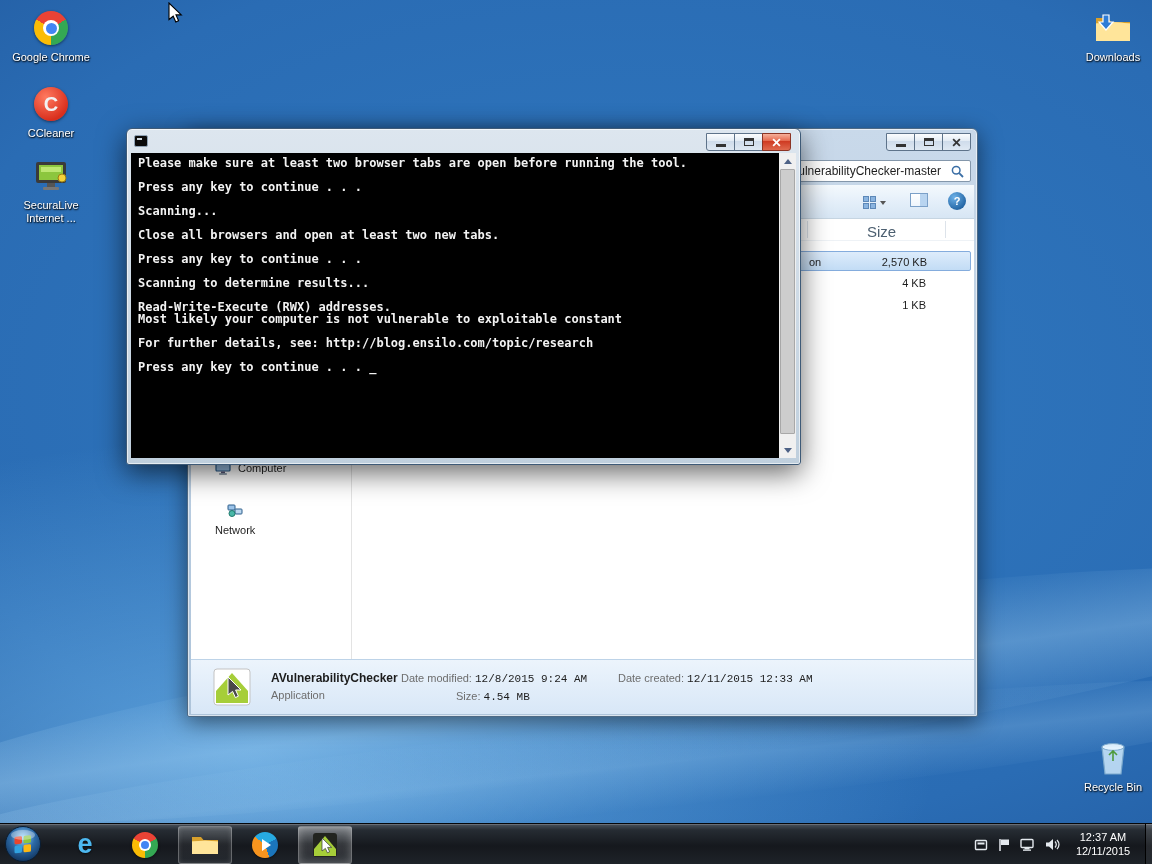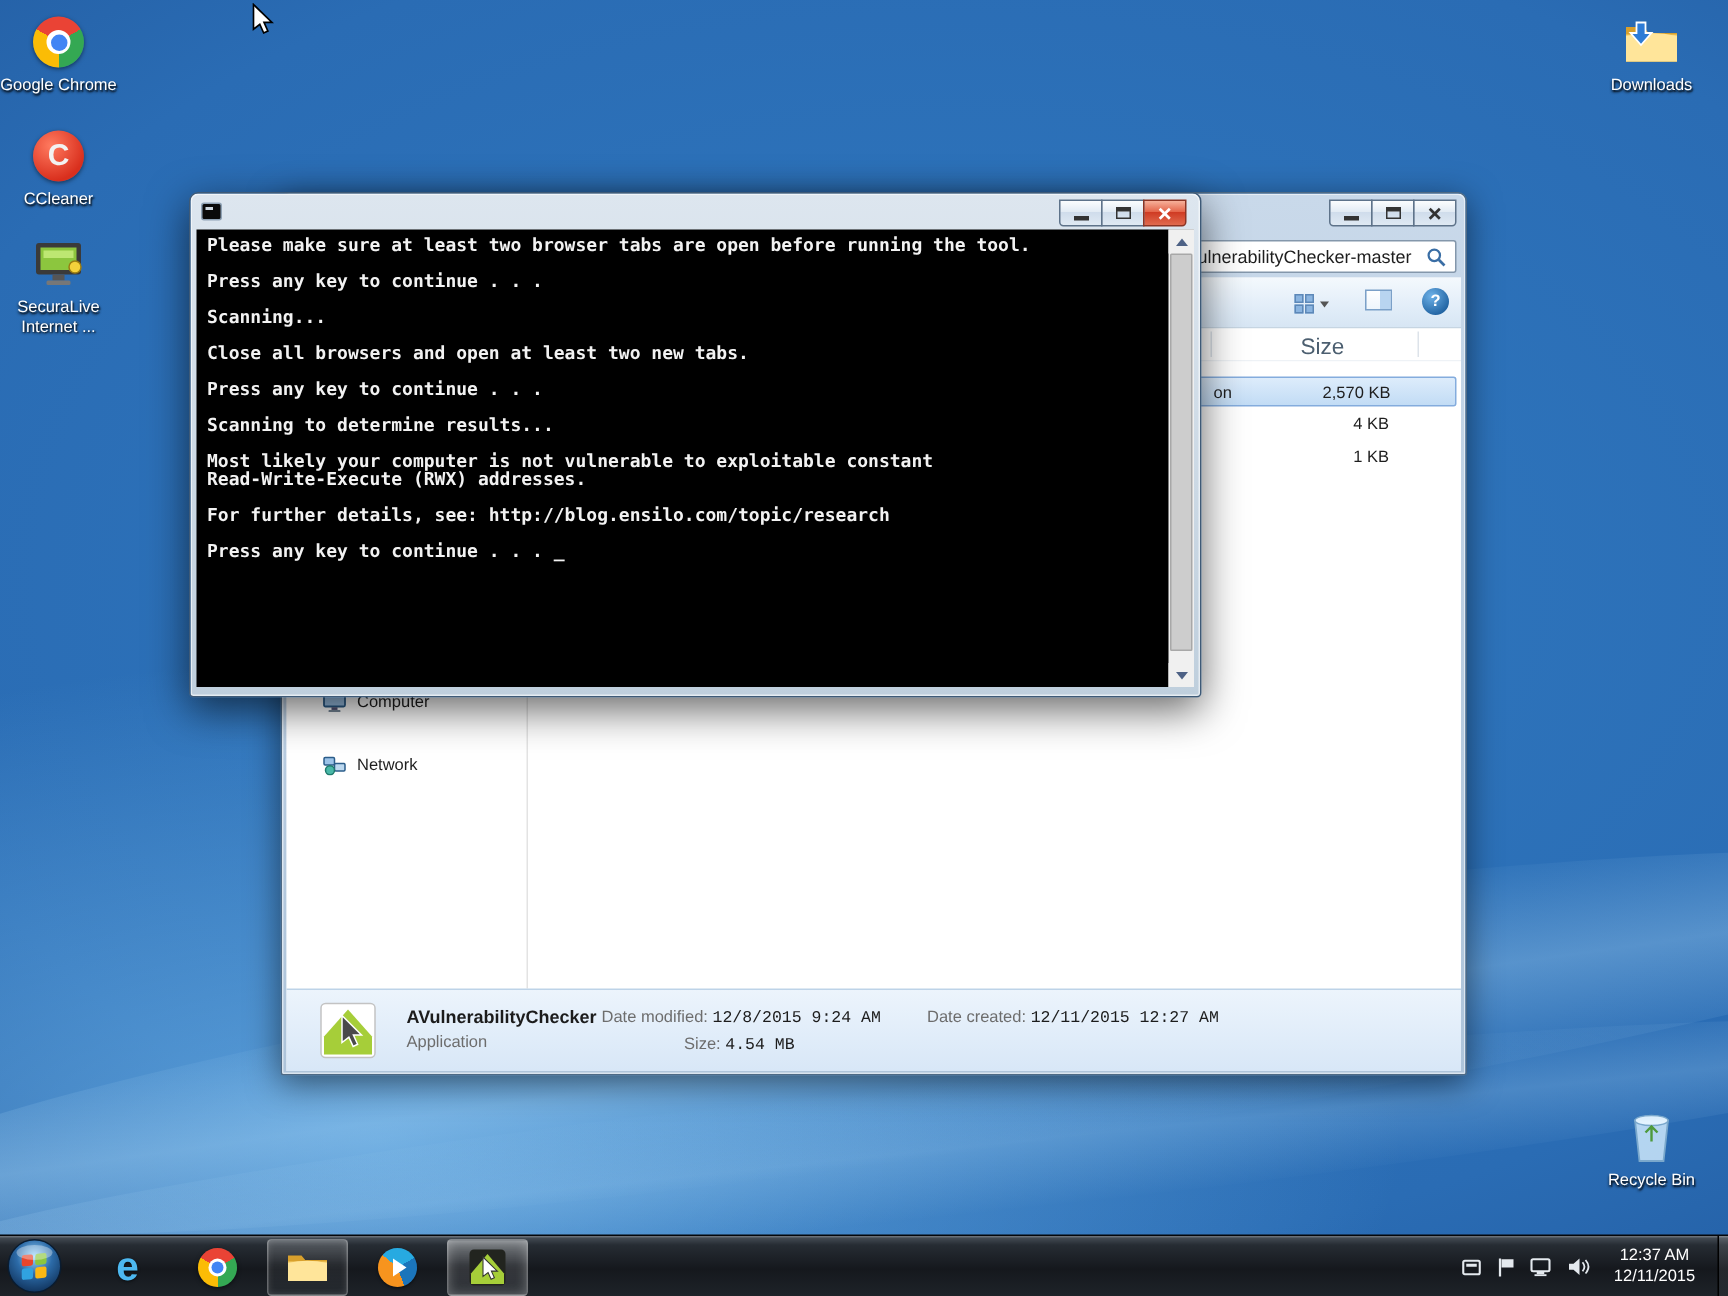--- a/index.html
+++ b/index.html
@@ -12,21 +12,21 @@
       radial-gradient(1100px 520px at 22% 88%, rgba(140,210,255,.50), rgba(140,210,255,0) 62%),
       radial-gradient(1600px 1000px at 55% 45%, #3079c0 0%, #2a6cb4 45%, #1c4f92 78%, #143c74 100%);
   }
   .swoosh { position:absolute; border-radius:50%; pointer-events:none; }
   .s1 { left:-120px; top:620px; width:1500px; height:150px; transform:rotate(-8deg);
         background:linear-gradient(rgba(255,255,255,0), rgba(190,230,255,.30) 50%, rgba(255,255,255,0)); }
   .s2 { left:-60px; top:720px; width:1400px; height:90px; transform:rotate(-6deg);
         background:linear-gradient(rgba(255,255,255,0), rgba(190,230,255,.22) 50%, rgba(255,255,255,0)); }
 
   
-  .desktop-icon { position:absolute; width:78px; text-align:center; z-index:2; cursor:default; }
+  .desktop-icon { position:absolute; width:78px; text-align:center; z-index:2; cursor:default;margin-left:12px; }
   .ico-label { margin-top:3px; font-size:11px; color:#fff; text-shadow:0 1px 2px rgba(0,0,0,.85), 1px 1px 1px rgba(0,0,0,.6); line-height:13px; }
   .ico-wrap { width:40px; height:40px; margin:0 auto; display:flex; align-items:center; justify-content:center; }
 
   .chrome-ico { width:34px; height:34px; border-radius:50%; position:relative;
     background:conic-gradient(from -60deg, #ea4335 0 120deg, #34a853 120deg 240deg, #fbbc05 240deg 360deg);
     box-shadow:0 1px 3px rgba(0,0,0,.5); }
   .chrome-ico .chrome-center { position:absolute; left:50%; top:50%; width:16px; height:16px; margin:-8px 0 0 -8px;
     background:#fff; border-radius:50%; }
   .chrome-ico .chrome-center::after { content:""; position:absolute; left:2.5px; top:2.5px; width:11px; height:11px;
     background:#4285f4; border-radius:50%; }
@@ -92,21 +92,21 @@
   .file-list { position:absolute; left:161px; right:0; top:56px; bottom:55px; background:#fff; }
   .file-row { position:absolute; left:2px; right:3px; height:20px; font-size:11px; color:#1e1e1e; }
   .file-row.selected { background:linear-gradient(#def; ); background:linear-gradient(#ddecfb, #c2dcf5);
     border:1px solid #84acdd; border-radius:2px; }
   .type-frag { position:absolute; left:454px; top:4px; }
   .size-val { position:absolute; left:455px; width:117px; top:4px; text-align:right; }
 
   .sidebar { position:absolute; left:0; top:34px; bottom:55px; width:161px; background:#fff; border-right:1px solid #e3e3e3; }
   .side-item { position:absolute; left:24px; display:flex; align-items:center; gap:7px; font-size:11px; color:#1e1e1e; cursor:pointer; }
   .side-item-computer { top:242px; }
-  .side-item-network { top:284px; }
+  .side-item-network { top:284px;flex-direction:column; }
 
   .details-pane { position:absolute; left:0; right:0; bottom:0; height:55px;
     background:linear-gradient(#ecf4fc, #d8e7f7); border-top:1px solid #bdd3e8; font-size:11px; }
   .details-icon { position:absolute; left:22px; top:8px; }
   .d-name { position:absolute; left:80px; top:11px; font-size:12px; color:#1c1c1c;font-weight:bold; }
   .d-type { position:absolute; left:80px; top:29px; color:#6d6d6d; }
   .d-modified { position:absolute; left:210px; top:12px; }
   .d-size { position:absolute; left:265px; top:30px; }
   .d-created { position:absolute; left:427px; top:12px; }
   .d-label { color:#6d6d6d; }
@@ -310,21 +310,21 @@
       <div class="d-modified">
         <span class="d-label">Date modified:</span>
         <span class="d-value">12/8/2015 9:24 AM</span>
       </div>
       <div class="d-size">
         <span class="d-label">Size:</span>
         <span class="d-value">4.54 MB</span>
       </div>
       <div class="d-created">
         <span class="d-label">Date created:</span>
-        <span class="d-value">12/11/2015 12:27 AM</span>
+        <span class="d-value">12/11/2015 12:33 AM</span>
       </div>
     </div>
   </div>
 </div>
 
 <div class="win console-window">
   <div class="console-titlebar">
     <div class="console-ico"></div>
   </div>
   <div class="caption-group console-caption">
@@ -349,22 +349,22 @@
       <div class="cline">Press any key to continue . . .</div>
       <div class="cline"></div>
       <div class="cline">Scanning...</div>
       <div class="cline"></div>
       <div class="cline">Close all browsers and open at least two new tabs.</div>
       <div class="cline"></div>
       <div class="cline">Press any key to continue . . .</div>
       <div class="cline"></div>
       <div class="cline">Scanning to determine results...</div>
       <div class="cline"></div>
+      <div class="cline">Read-Write-Execute (RWX) addresses.</div>
       <div class="cline">Most likely your computer is not vulnerable to exploitable constant</div>
-      <div class="cline">Read-Write-Execute (RWX) addresses.</div>
       <div class="cline"></div>
       <div class="cline">For further details, see: http://blog.ensilo.com/topic/research</div>
       <div class="cline"></div>
       <div class="cline">Press any key to continue . . . _</div>
     </div>
     <div class="scrollbar">
       <div class="sb-btn up">
           <span class="tri-up"></span>
         </div>
       <div class="sb-thumb"></div>

